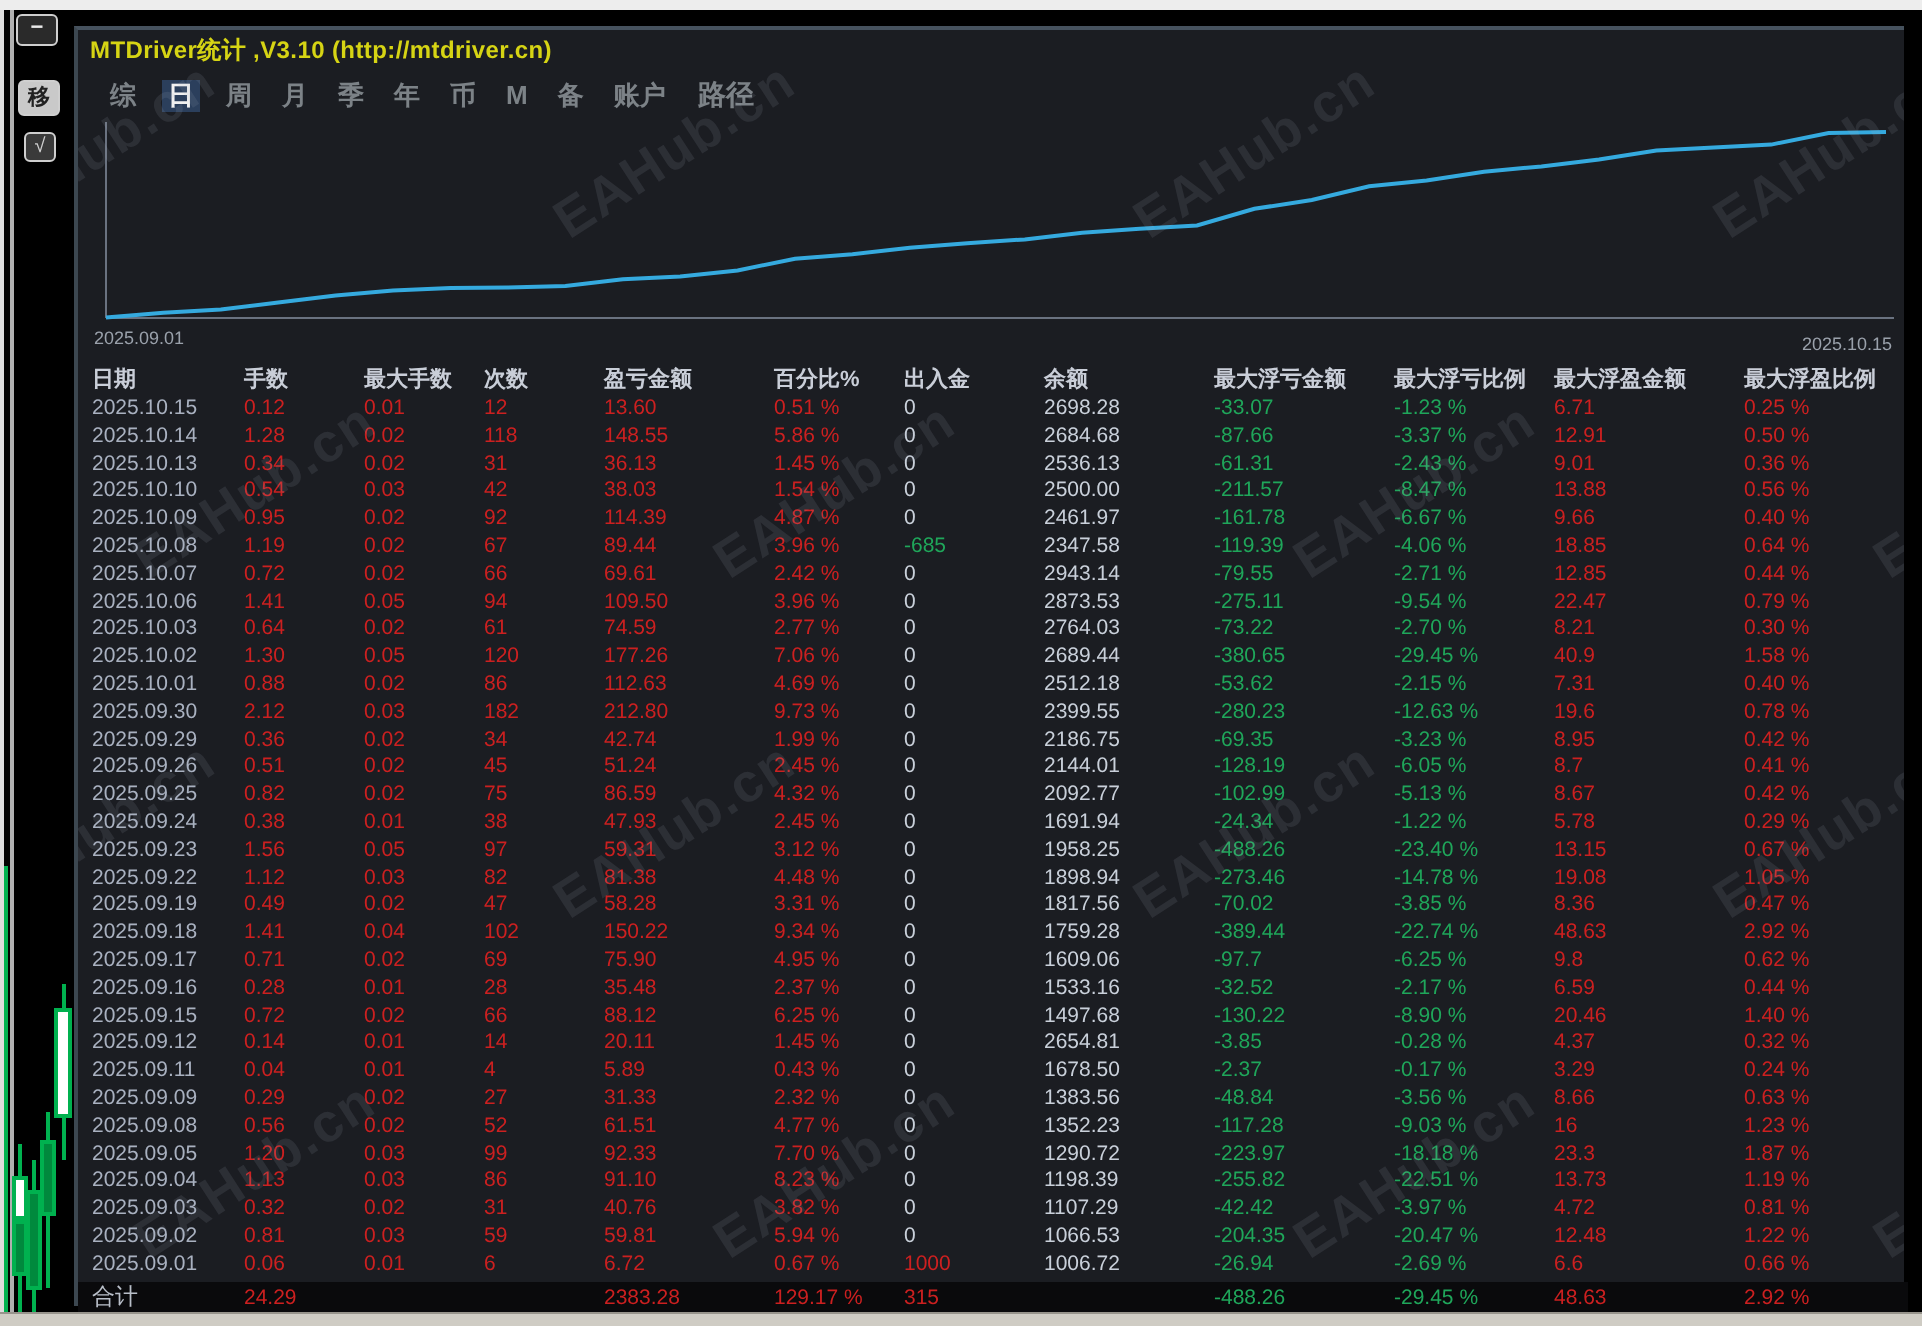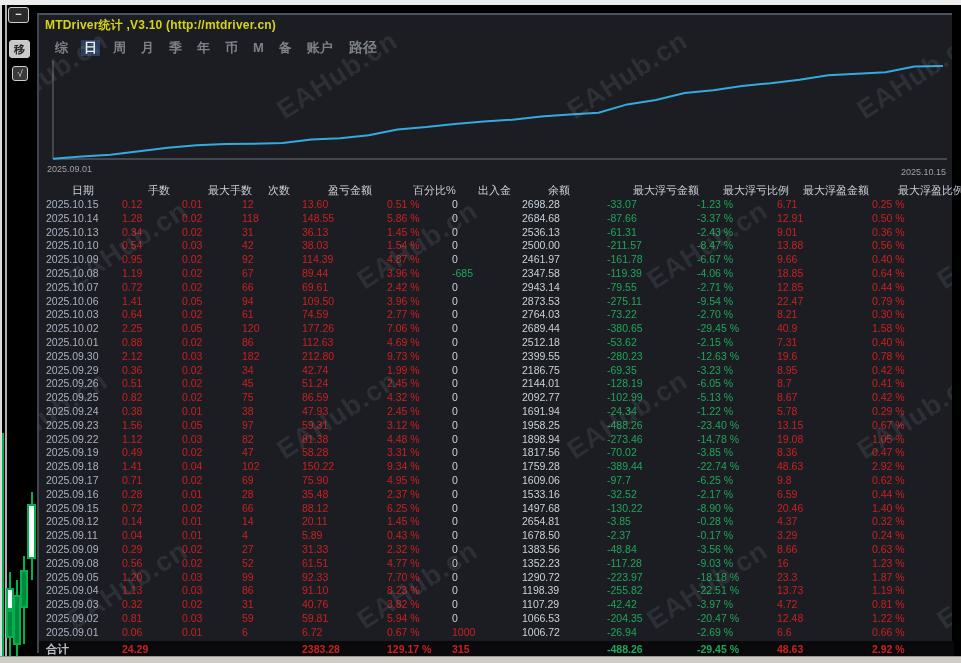--- a/index.html
+++ b/index.html
@@ -41,22 +41,22 @@
   #chart { position:absolute; left:6px; top:44px; width:905px; height:124px; }
   #chart svg { position:absolute; left:0; top:0; }
   .axis-label { position:absolute; color:#9aa1ab; font-size:9px; }
   #axis-label-start { left:2px; top:105px; }
   #axis-label-end { right:4px; top:108px; }
 
   
   #table { position:absolute; left:0; top:167px; width:915px; }
   .t-row { display:grid; grid-template-columns:76px 60px 60px 60px 85px 65px 70px 85px 90px 80px 95px 82px;
     padding-left:7px; height:13.8px; line-height:13.8px; font-size:10.5px; white-space:nowrap; }
-  .t-head { height:16px; line-height:16px; font-size:11px; font-weight:normal; color:#c9ced8;margin-left:26px; }
-  .t-total { height:16px; line-height:16px; background:#0a0a0c; font-size:10.5px; margin-top:1px;font-weight:bold; }
+  .t-head { height:16px; line-height:16px; font-size:11px; font-weight:bold; color:#c9ced8; }
+  .t-total { height:16px; line-height:16px; background:#0a0a0c; font-size:10.5px; margin-top:1px; }
   .c-date { color:#a9b1c0; }
   .c-red { color:#cc2020; }
   .c-green { color:#1fa65a; }
   .c-white { color:#c9d0da; }
   .c-label { color:#b9bfc9; font-size:11.5px; }
 
   
   .wm { position:absolute; color:rgba(170,180,195,0.12); font-size:27px; font-weight:bold;
     transform:rotate(-33deg); pointer-events:none; letter-spacing:1px; white-space:nowrap; }
   #wm-layer { position:absolute; inset:0; overflow:hidden; pointer-events:none; z-index:6; }
@@ -259,21 +259,21 @@
             <span class="c-red">2.77 %</span>
             <span class="c-white">0</span>
             <span class="c-white">2764.03</span>
             <span class="c-green">-73.22</span>
             <span class="c-green">-2.70 %</span>
             <span class="c-red">8.21</span>
             <span class="c-red">0.30 %</span>
           </div>
           <div class="t-row">
             <span class="c-date">2025.10.02</span>
-            <span class="c-red">2.25</span>
+            <span class="c-red">1.30</span>
             <span class="c-red">0.05</span>
             <span class="c-red">120</span>
             <span class="c-red">177.26</span>
             <span class="c-red">7.06 %</span>
             <span class="c-white">0</span>
             <span class="c-white">2689.44</span>
             <span class="c-green">-380.65</span>
             <span class="c-green">-29.45 %</span>
             <span class="c-red">40.9</span>
             <span class="c-red">1.58 %</span>

